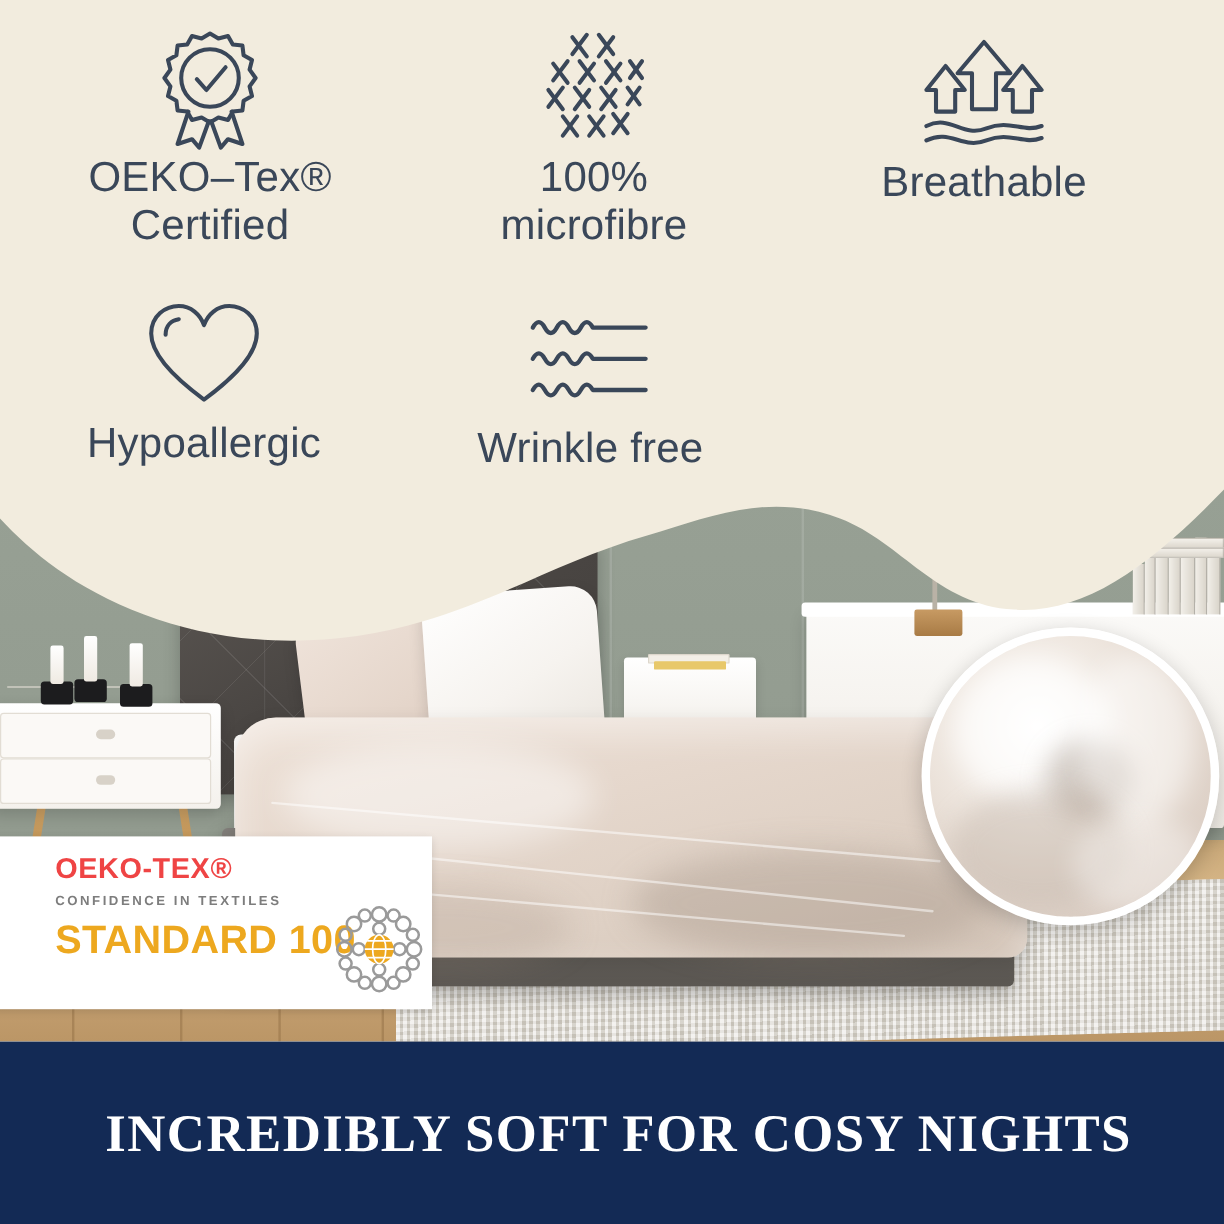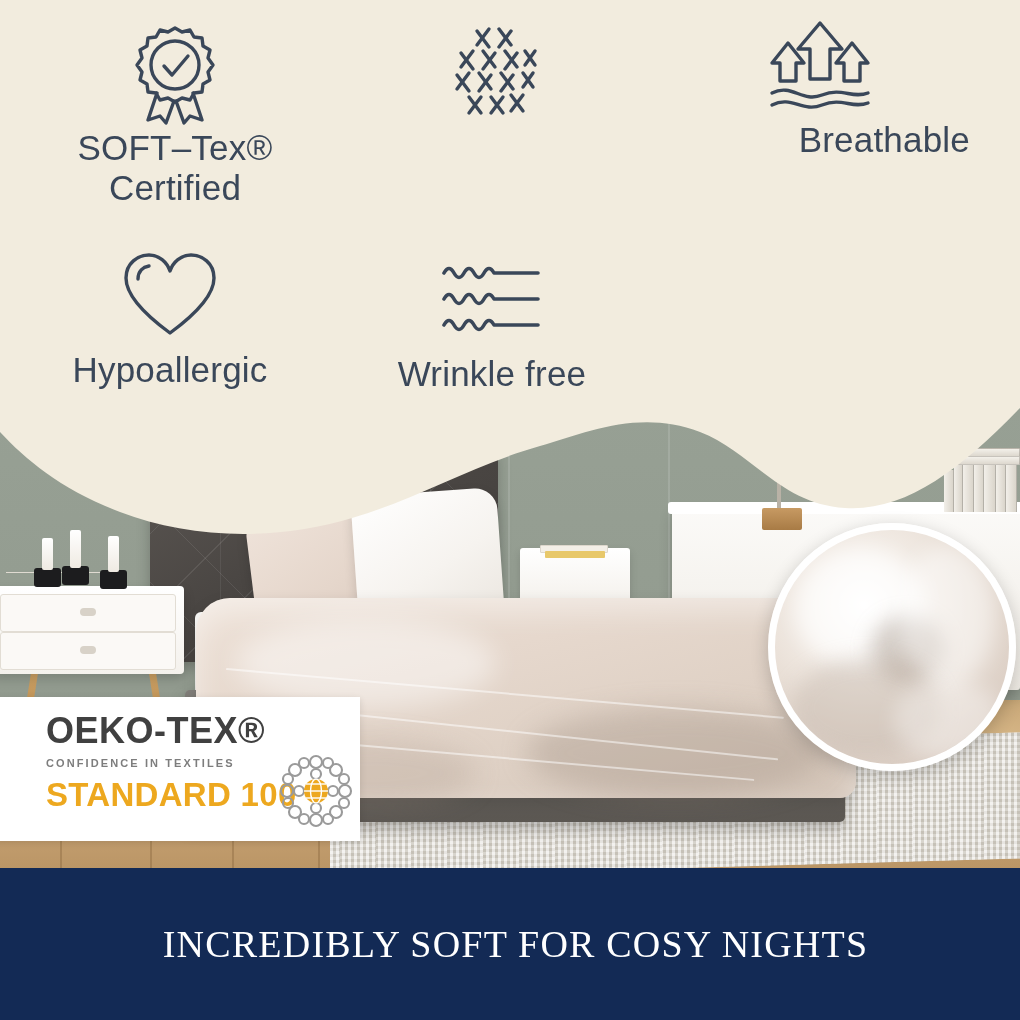--- a/index.html
+++ b/index.html
@@ -93,36 +93,36 @@
 
   
   #cream{position:absolute;left:0;top:0;width:1020px;height:560px;pointer-events:none;}
   #cream svg{display:block;}
 
   
   .features{position:absolute;left:0;top:0;width:1020px;height:420px;}
   .feat{position:absolute;width:300px;text-align:center;}
   .feat .ico{height:110px;display:flex;align-items:center;justify-content:center;}
   .feat .lbl{color:#3a4759;font-size:35px;line-height:1.14;letter-spacing:.2px;white-space:pre-line;}
-  .f1{left:25px;top:18px;}  .f2{left:345px;top:18px;}  .f3{left:670px;top:10px;text-align:right;}
+  .f1{left:25px;top:18px;}  .f2{left:345px;top:18px;}  .f3{left:670px;top:22px;}
   .f4{left:20px;top:240px;} .f5{left:342px;top:244px;} .f6{left:668px;top:234px;}
 
   
   .oeko{position:absolute;left:-6px;top:697px;width:366px;height:144px;background:#ffffff;
         box-shadow:0 2px 7px rgba(0,0,0,.12);}
   .oeko-inner{position:absolute;left:52px;top:16px;width:248px;}
-  .oeko-t1{color:#404040;font-size:36px;font-weight:bold;letter-spacing:.5px;line-height:1;white-space:nowrap;}
+  .oeko-t1{color:#ef4444;font-size:24px;font-weight:bold;letter-spacing:.5px;line-height:1;white-space:nowrap;}
   .oeko-t2{color:#7d7d7d;font-size:11px;font-weight:bold;letter-spacing:2.1px;line-height:1;margin-top:9px;white-space:nowrap;}
   .oeko-t3{color:#eda81f;font-size:33px;font-weight:bold;letter-spacing:.3px;line-height:1;margin-top:9px;white-space:nowrap;}
   .oeko-mark{position:absolute;left:284px;top:56px;width:76px;height:76px;}
 
   
   .banner{position:absolute;left:0;top:868px;width:1020px;height:152px;background:#132a55;
           display:flex;align-items:center;justify-content:center;}
-  .banner-text{color:#ffffff;font-family:"Liberation Serif", serif;font-size:38px;font-weight:normal;
+  .banner-text{color:#ffffff;font-family:"Liberation Serif", serif;font-size:44px;font-weight:bold;
      letter-spacing:1.2px;white-space:nowrap;margin-left:11px;}
 </style>
 </head>
 <body>
 
 <div id="page">
 
   <div id="photo">
     <div class="wall"></div>
     <div class="wall-seam" style="left:508px"></div>
@@ -218,21 +218,21 @@
     <div class="feat f1">
       <div class="ico">
         <svg width="96" height="104" viewBox="0 0 96 104" fill="none" stroke="#3a4759" stroke-width="3.4" stroke-linecap="round" stroke-linejoin="round">
           <path d="M48 7 L55 11 L63 9 L67 16 L75 17 L76 25 L83 29 L81 37 L86 44 L81 51 L83 59 L76 63 L75 71 L67 72 L63 79 L55 77 L48 81 L41 77 L33 79 L29 72 L21 71 L20 63 L13 59 L15 51 L10 44 L15 37 L13 29 L20 25 L21 17 L29 16 L33 9 L41 11 Z"></path>
           <circle cx="48" cy="44" r="24"></circle>
           <path d="M37 45 l8 9 16 -19"></path>
           <path d="M30 72 L21 99 L33 95 L39 102 L47 80"></path>
           <path d="M66 72 L75 99 L63 95 L57 102 L49 80"></path>
         </svg>
       </div>
-      <div class="lbl">SOFT–Tex®
+      <div class="lbl">OEKO–Tex®
 Certified</div>
     </div>
 
     <div class="feat f2">
       <div class="ico">
         <svg width="96" height="100" viewBox="0 0 96 100" stroke="#3a4759" stroke-width="3.4" stroke-linecap="round">
           <g>
             <line x1="30" y1="22" x2="42" y2="6"></line>  
               <line x1="52" y1="24" x2="64" y2="8"></line>
             <line x1="14" y1="44" x2="26" y2="28"></line> 
@@ -257,20 +257,22 @@
             <line x1="10" y1="52" x2="22" y2="68"></line> 
               <line x1="32" y1="50" x2="44" y2="66"></line>
             <line x1="54" y1="50" x2="66" y2="66"></line> 
               <line x1="76" y1="50" x2="86" y2="64"></line>
             <line x1="22" y1="74" x2="34" y2="90"></line> 
               <line x1="44" y1="74" x2="56" y2="90"></line>
             <line x1="64" y1="72" x2="76" y2="88"></line>
           </g>
         </svg>
       </div>
+      <div class="lbl">100%
+microfibre</div>
     </div>
 
     <div class="feat f3">
       <div class="ico">
         <svg width="108" height="96" viewBox="0 0 108 96" fill="none" stroke="#3a4759" stroke-width="3.4" stroke-linecap="round" stroke-linejoin="round">
           <path d="M54 6 L76 32 L64 32 L64 62 L44 62 L44 32 L32 32 Z"></path>
           <path d="M22 26 L38 46 L30 46 L30 64 L14 64 L14 46 L6 46 Z"></path>
           <path d="M86 26 L102 46 L94 46 L94 64 L78 64 L78 46 L70 46 Z"></path>
           <path d="M6 76 C 26 66, 36 86, 56 78 C 76 70, 86 82, 102 76"></path>
           <path d="M6 88 C 26 78, 36 96, 56 88 C 76 80, 86 92, 102 86"></path>

